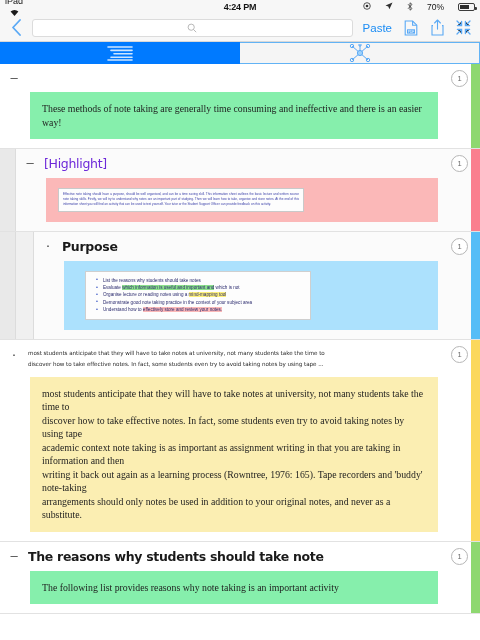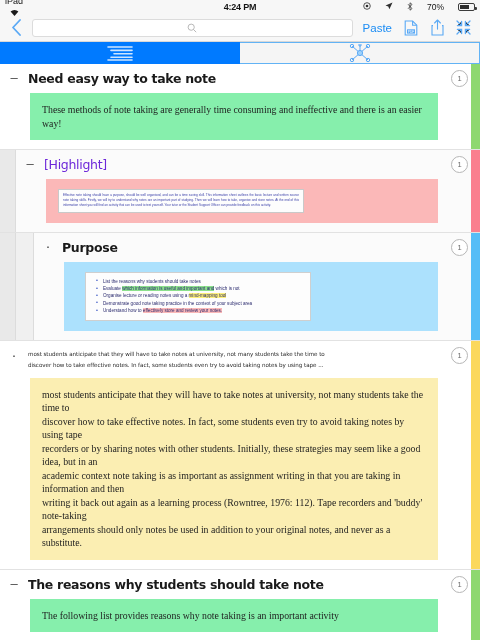--- a/index.html
+++ b/index.html
@@ -293,21 +293,20 @@
     </svg>
   </div>
 </div>
 
 <div class="outline">
 
   <div class="row lvl0">
     <div class="row-body">
       <div class="head-line">
         <span class="collapse">–</span>
-        <span class="head-title">Need easy way to take note</span>
       </div>
       <div class="note green serif big">
         <span>These methods of note taking are generally time consuming and ineffective and there is an easier way!</span>
       </div>
       <div class="badge">1</div>
       <div class="edge" style="background:#8ed870"></div>
     </div>
   </div>
 
   <div class="row">
@@ -355,23 +354,22 @@
         <span class="collapse dot">·</span>
         <div class="preview" id="preview-lines">
             <div>most students anticipate that they will have to take notes at university, not many students take the time to</div>
             <div>discover how to take effective notes.  In fact, some students even try to avoid taking notes by using tape ...</div>
           </div>
       </div>
       <div class="note yellow">
         <div class="serif big" id="yellow-lines">
             <div>most students anticipate that they will have to take notes at university, not many students take the time to</div>
             <div>discover how to take effective notes.  In fact, some students even try to avoid taking notes by using tape</div>
-            <div>recorders or by sharing notes with other students.  Initially, these strategies may seem like a good idea, but in an</div>
             <div>academic context note taking is as important as assignment writing in that you are taking in information and then</div>
-            <div>writing it back out again as a learning process (Rowntree, 1976: 112).  Tape recorders and 'buddy' note-taking</div>
+            <div>writing it back out again as a learning process (Rowntree, 1976: 165).  Tape recorders and 'buddy' note-taking</div>
             <div>arrangements should only notes be used in addition to your original notes, and never as a substitute.</div>
           </div>
       </div>
       <div class="badge">1</div>
       <div class="edge" style="background:#fbd85d"></div>
     </div>
   </div>
 
   <div class="row lvl0">
     <div class="row-body">

